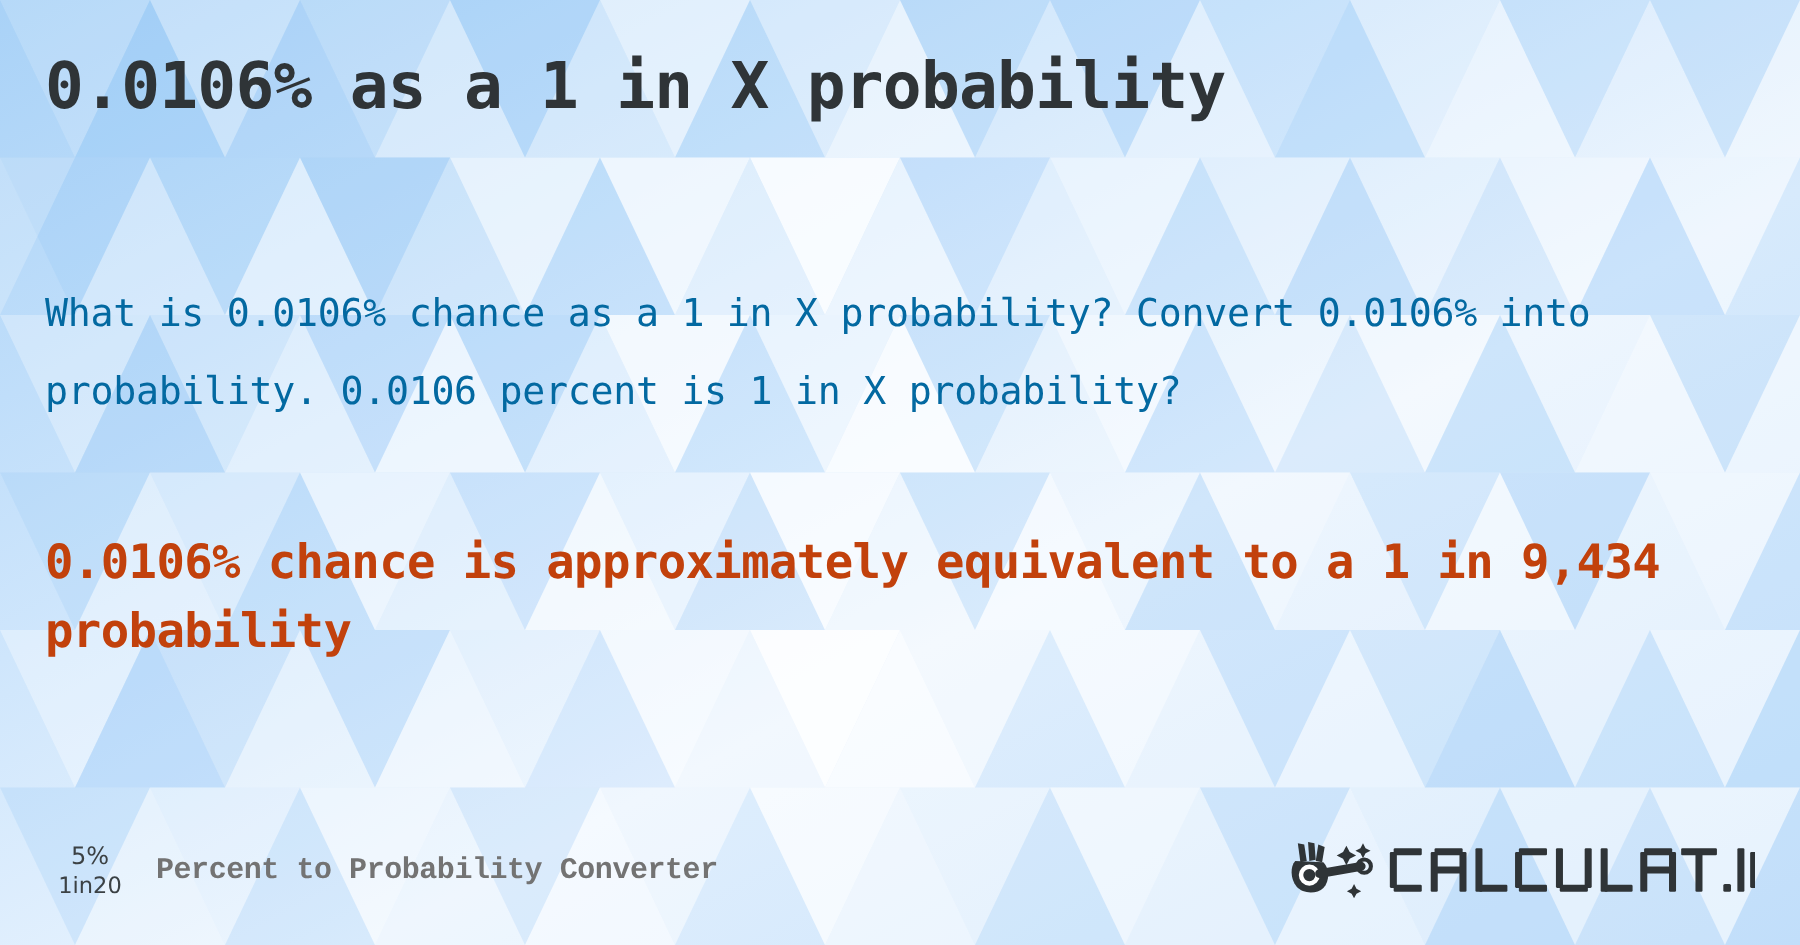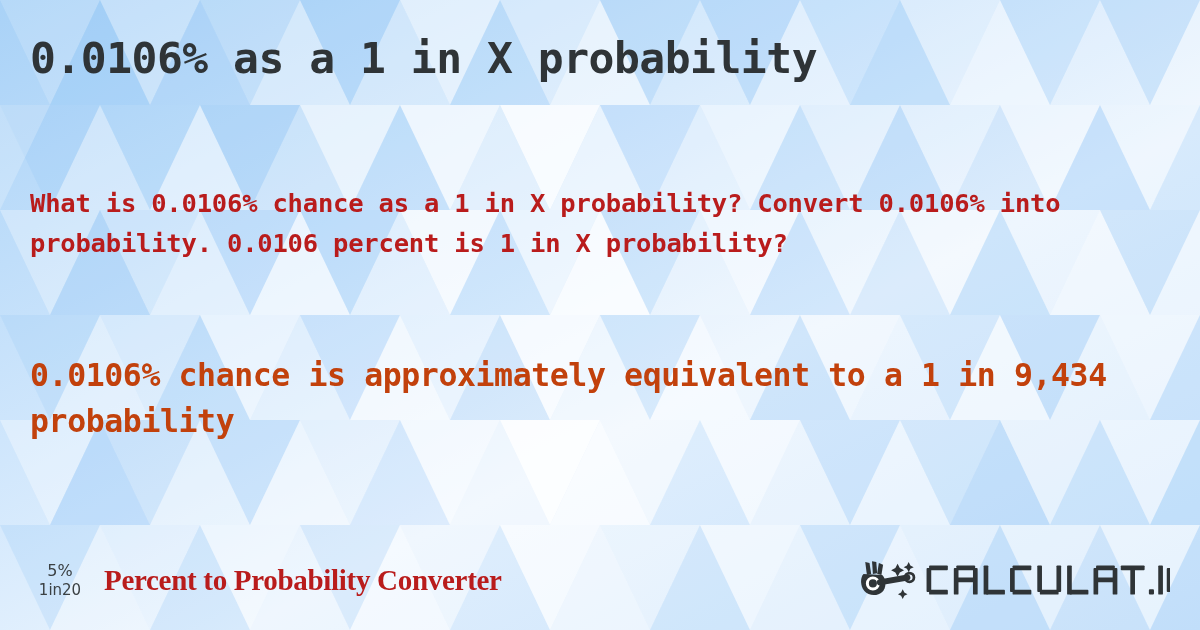--- a/index.html
+++ b/index.html
@@ -55,24 +55,24 @@
   }
 
   #intro-text {
     margin: 0;
     padding: 0;
     position: absolute;
     top: 183px;
     left: 30px;
     width: 1090px;
     font-family: "DejaVu Sans Mono", "Liberation Mono", monospace;
-    font-weight: bold;
+    font-weight: normal;
     font-size: 25.5px;
-    line-height: 40px;
-    color: #b91c1c;
+    line-height: 52px;
+    color: #0369a1;
     letter-spacing: -0.2px;
   }
 
   #answer-text {
     margin: 0;
     padding: 0;
     position: absolute;
     top: 352px;
     left: 30px;
     width: 1145px;
@@ -106,25 +106,25 @@
   }
 
   #badge-icon {
     width: 60px;
     height: 44px;
     display: block;
     flex: 0 0 auto;
   }
 
   #footer-title {
-    font-family: Liberation Serif, serif;
+    font-family: Liberation Mono, monospace;
     font-weight: bold;
-    font-size: 29px;
+    font-size: 20px;
     letter-spacing: -0.3px;
-    color: #b91c1c;
+    color: #737373;
     white-space: nowrap;
   }
 
   #footer-right {
     display: flex;
     align-items: center;
     gap: 6px;
   }
 
   #brand-logo {

